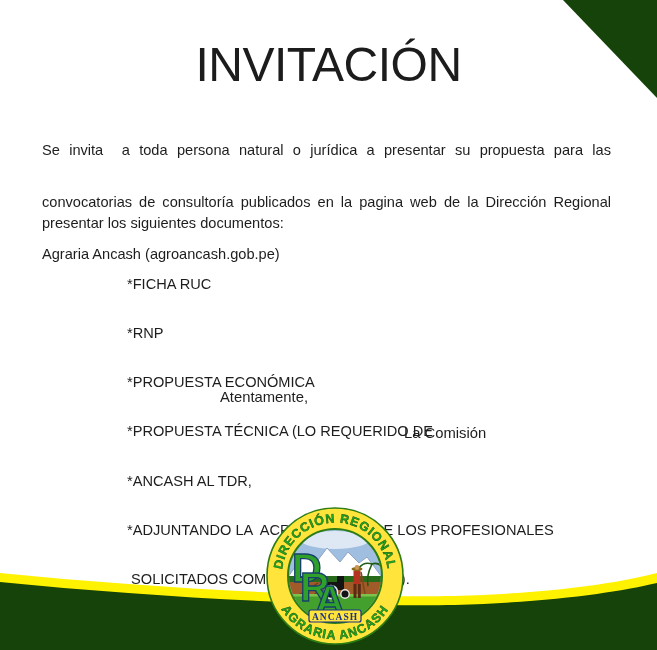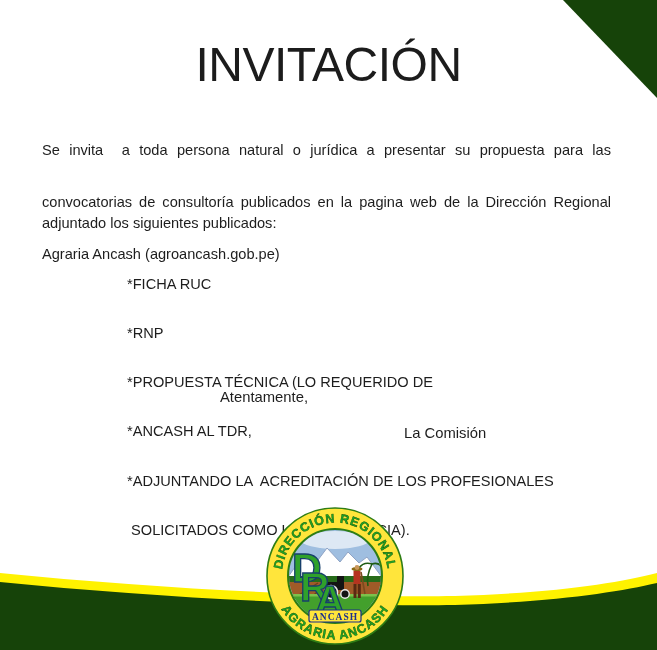--- a/index.html
+++ b/index.html
@@ -53,26 +53,27 @@
 
   <div id="title" class="abs">INVITACIÓN</div>
 
   <div id="para1" class="para abs">
     <div class="jline">Se invita  a toda persona natural o jurídica a presentar su propuesta para las</div>
     <div class="jline">convocatorias de consultoría publicados en la pagina web de la Dirección Regional</div>
     <div class="lastline">Agraria Ancash (agroancash.gob.pe)</div>
   </div>
 
   <div id="para2" class="para abs">
-    <div class="lastline">adjuntado los siguientes publicados:</div>
+    <div class="lastline">presentar los siguientes documentos:</div>
   </div>
 
   <div id="reqs" class="abs">
     <div>*FICHA RUC</div>
     <div>*RNP</div>
+    <div>*PROPUESTA ECONÓMICA</div>
     <div>*PROPUESTA TÉCNICA (LO REQUERIDO DE</div>
     <div>*ANCASH AL TDR,</div>
     <div>*ADJUNTANDO LA  ACREDITACIÓN DE LOS PROFESIONALES</div>
     <div> SOLICITADOS COMO LA EXPERIENCIA).</div>
   </div>
 
   <div id="salutation" class="abs">Atentamente,</div>
   <div id="signature" class="abs">La Comisión</div>
 
   <svg id="footer" class="abs" width="657" height="110" viewBox="0 0 657 110">

